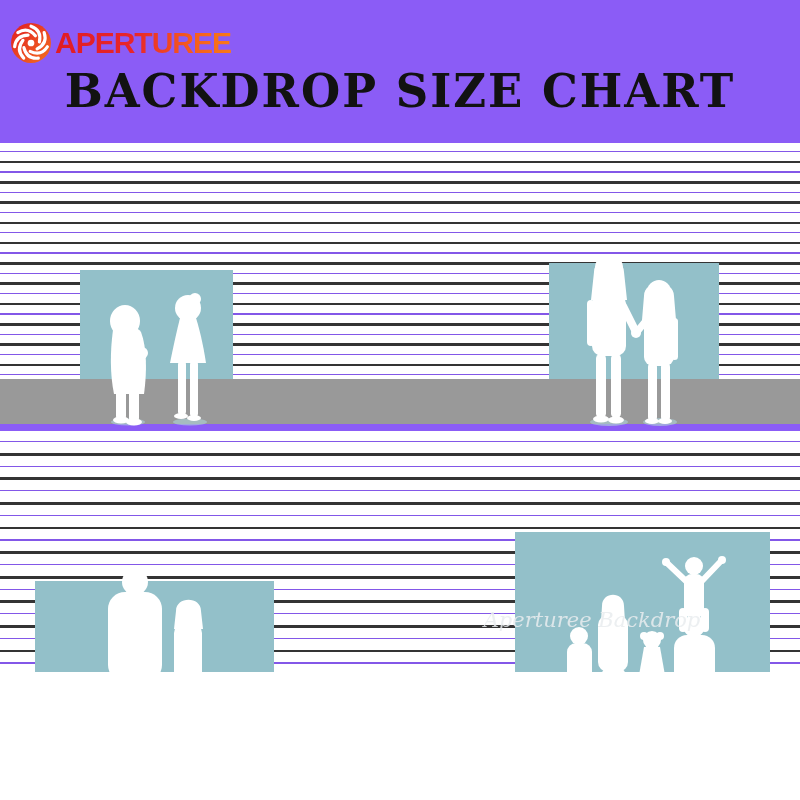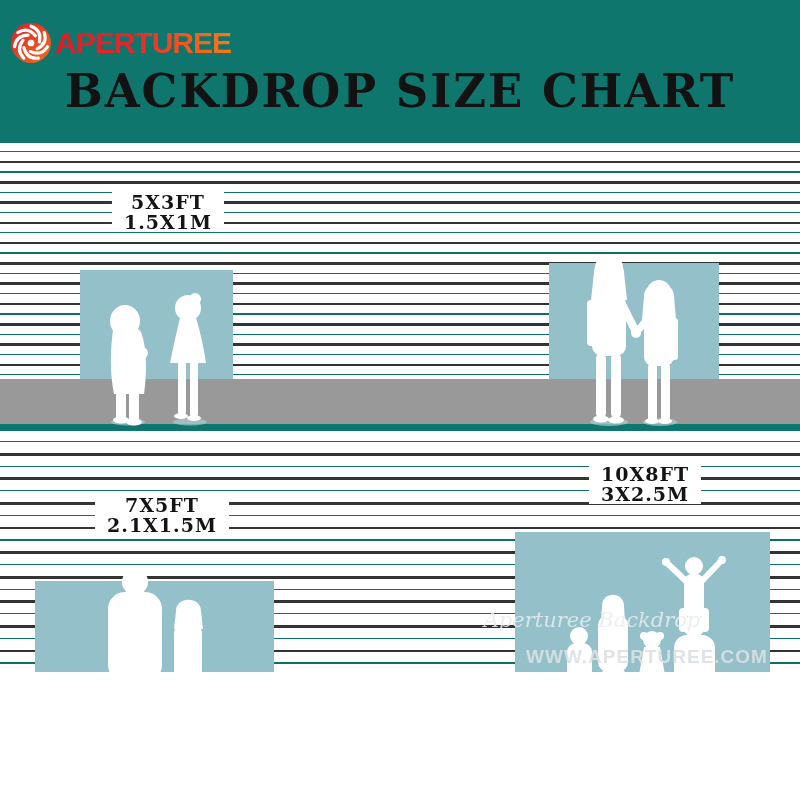--- a/index.html
+++ b/index.html
@@ -1,17 +1,17 @@
 <!DOCTYPE html>
 <html><head>
 <meta charset="utf-8">
 <style>
   html,body{margin:0;padding:0;background:#fff;}
   .stage{
-    position:relative;width:800px;height:672px;background:#0f766e;overflow:hidden;
+    position:relative;width:800px;height:672px;background:#8b5cf6;overflow:hidden;
     font-family:"Liberation Sans",sans-serif;
   }
   
   .logo{position:absolute;left:10px;top:22px;display:flex;align-items:center;gap:3px;}
   .wordmark{
     font-family:"Liberation Sans",sans-serif;font-weight:bold;font-size:30px;letter-spacing:-1px;
     color:#e42320;
     background:linear-gradient(90deg,#e01b24 0%,#e8262a 45%,#f4581f 75%,#f97a16 100%);
     -webkit-background-clip:text;background-clip:text;-webkit-text-fill-color:transparent;
   }
@@ -108,32 +108,20 @@
     <span class="wordmark">APERTUREE</span>
   </div>
 
   <div class="page-title">BACKDROP SIZE CHART</div>
 
   <div class="backdrop bd-5x3" style="background: rgb(147, 192, 201);"></div>
   <div class="backdrop bd-6x4" style="background: rgb(147, 192, 201);"></div>
   <div class="backdrop bd-7x5" style="background: rgb(147, 192, 201);"></div>
   <div class="backdrop bd-10x8" style="background: rgb(147, 192, 201);"></div>
 
-  <div class="size-label lbl-5x3">
-    <div>5X3FT</div>
-    <div>1.5X1M</div>
-  </div>
-  <div class="size-label lbl-7x5">
-    <div>7X5FT</div>
-    <div>2.1X1.5M</div>
-  </div>
-  <div class="size-label lbl-10x8">
-    <div>10X8FT</div>
-    <div>3X2.5M</div>
-  </div>
 
   <svg class="sil sil-1" width="125" height="136" viewBox="0 0 125 136">
     <ellipse class="shadow" cx="28" cy="132" rx="17" ry="3.5"></ellipse>
     <ellipse class="shadow" cx="90" cy="132" rx="17" ry="3.5"></ellipse>
     <g>
       <ellipse cx="25" cy="31" rx="15" ry="16"></ellipse>
       <path d="M13,40 C10,62 10,84 14,104 L44,104 C47,82 47,58 41,42 C34,33 19,33 13,40 Z"></path>
       <circle cx="42" cy="63" r="6"></circle>
       <rect x="16" y="100" width="10" height="30" rx="4"></rect>
       <rect x="29" y="100" width="10" height="32" rx="4"></rect>
@@ -248,15 +236,14 @@
       <path class="arm" d="M132,32 L112,13" stroke-width="6"></path>
       <path class="arm" d="M146,32 L166,11" stroke-width="6"></path>
       <circle cx="111" cy="12" r="4"></circle>
       <circle cx="167" cy="10" r="4"></circle>
       <rect x="124" y="58" width="8" height="24" rx="4"></rect>
       <rect x="146" y="58" width="8" height="24" rx="4"></rect>
     </g>
   </svg>
 
   <div class="wm wm-script">Aperturee Backdrop</div>
-  <div class="wm wm-url">WWW.APERTUREE.COM</div>
 
 </div>
 
 </body></html>

